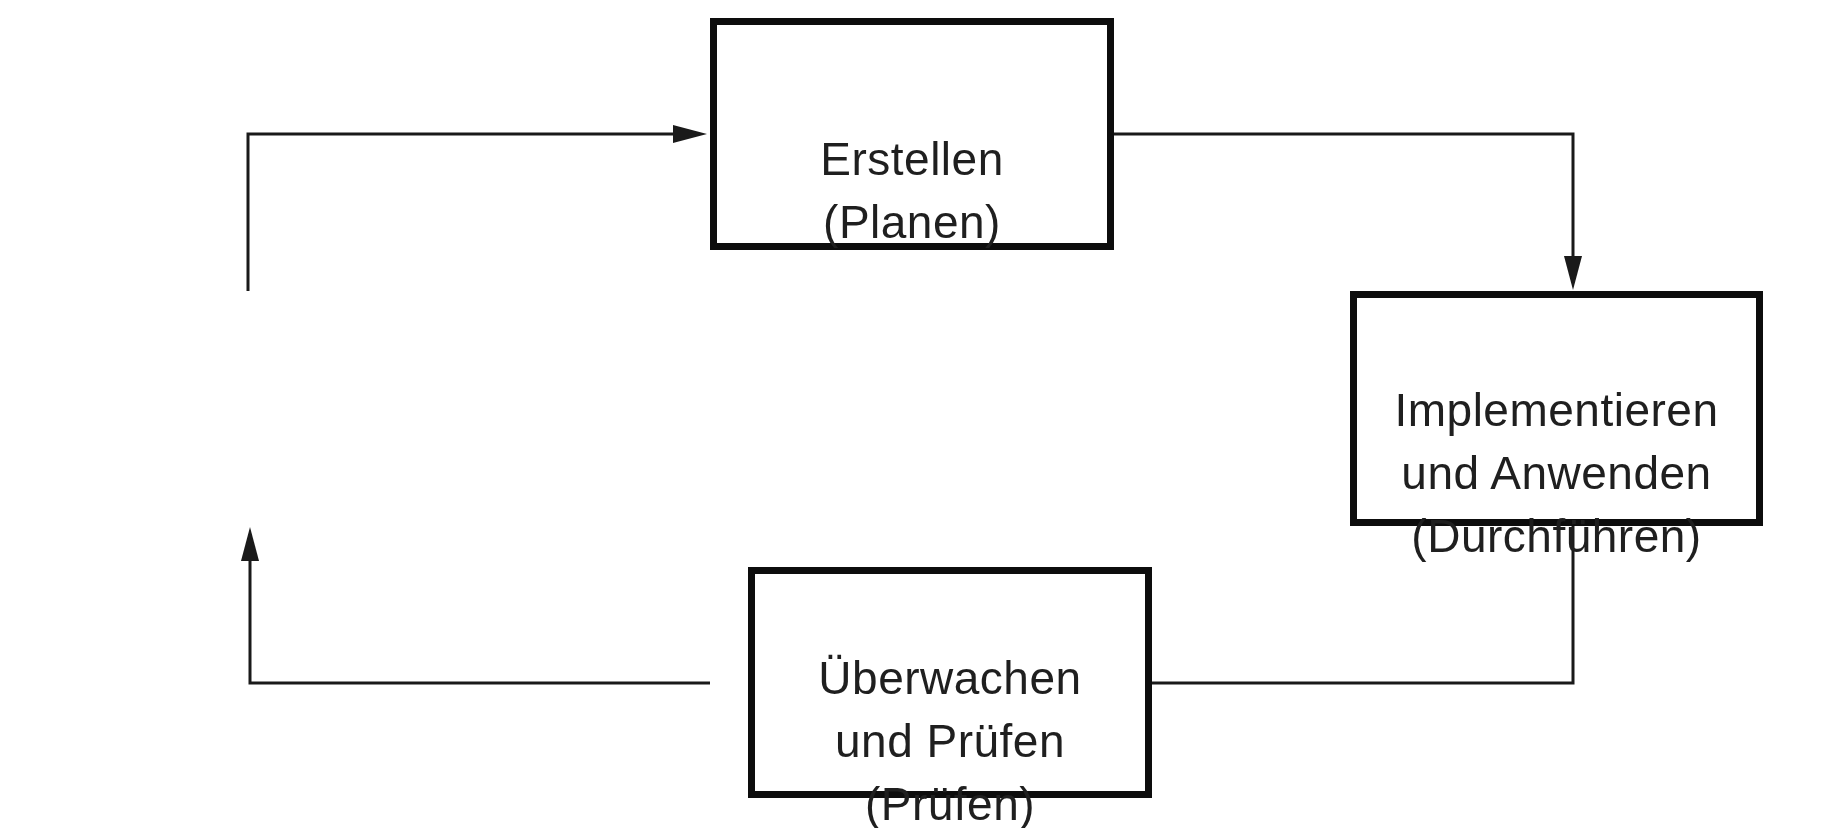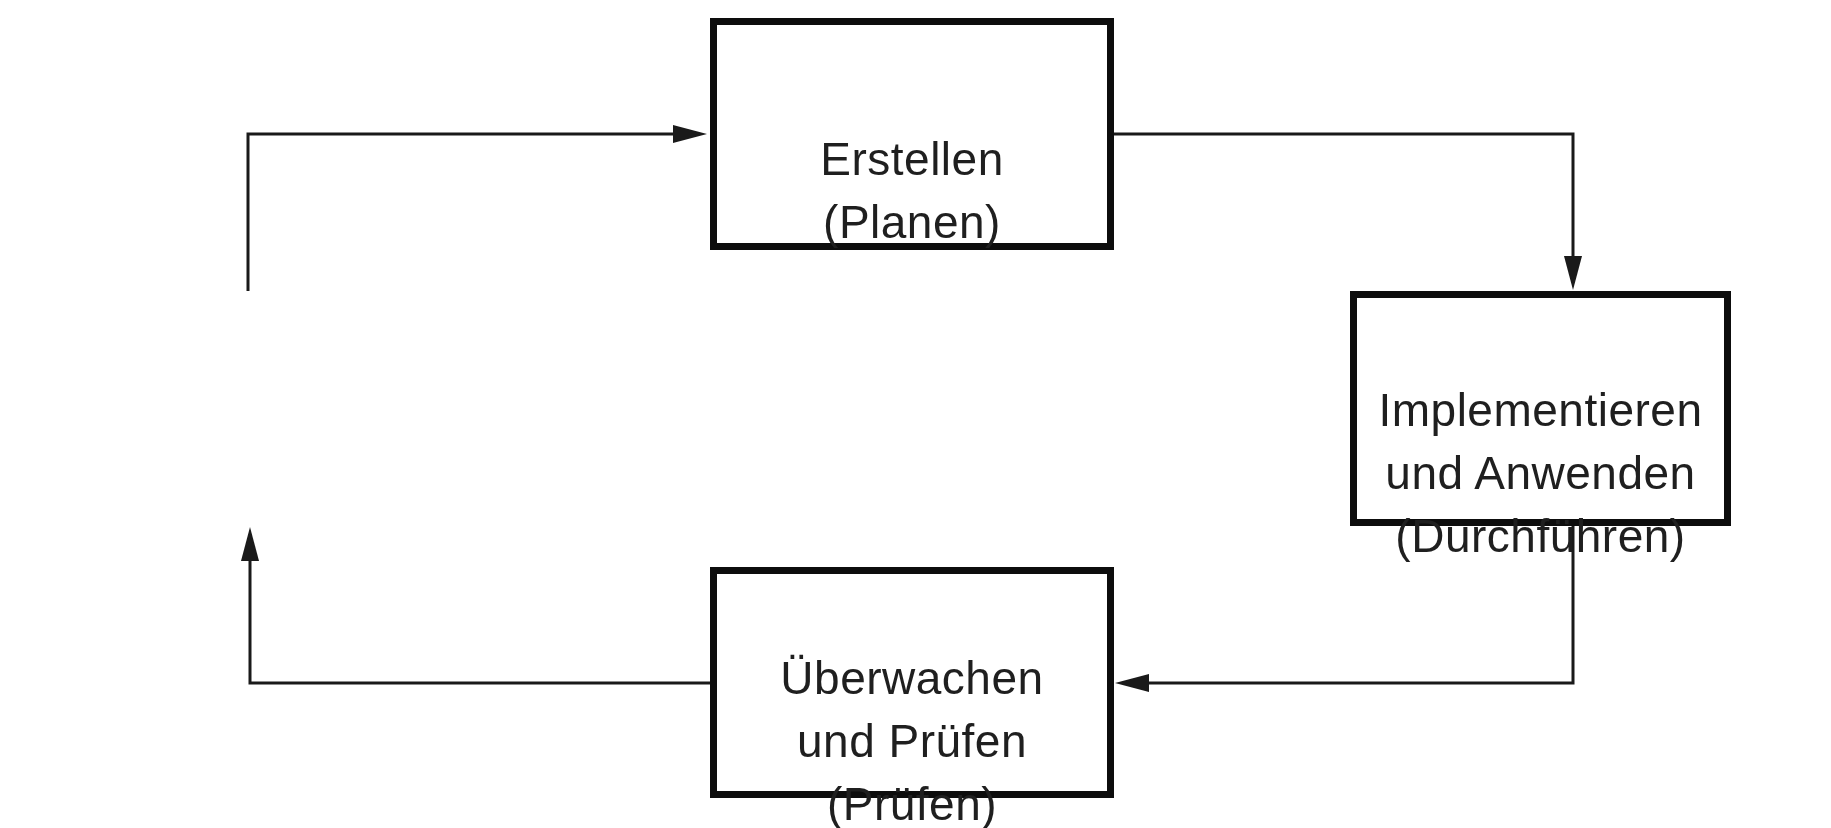--- a/index.html
+++ b/index.html
@@ -30,22 +30,22 @@
     border: 7px solid #0d0d0d;
     text-align: center;
     white-space: pre-line;
     font-size: 46px;
     line-height: 63px;
     font-weight: 400;
     letter-spacing: 0.5px;
   }
   .node-plan  { left: 710px;  top: 18px;  width: 404px; height: 232px; padding-top: 40px; }
   .node-act   { left: 27px;   top: 291px; width: 450px; height: 235px; padding-top: 18px; }
-  .node-do    { left: 1350px; top: 291px; width: 381px; height: 235px; padding-top: 18px; }
-  .node-check { left: 710px;  top: 567px; width: 404px; height: 231px; padding-top: 10px; }
+  .node-do    { left: 1350px; top: 291px; width: 413px; height: 235px; padding-top: 18px; }
+  .node-check { left: 748px;  top: 567px; width: 404px; height: 231px; padding-top: 10px; }
   .edge-line {
     fill: none;
     stroke: #1a1a1a;
     stroke-width: 3px;
   }
   .edge-head {
     fill: #1a1a1a;
     stroke: none;
   }
 </style>

